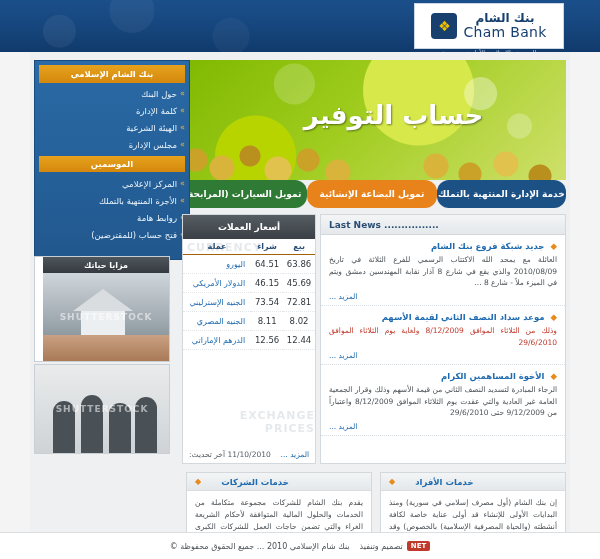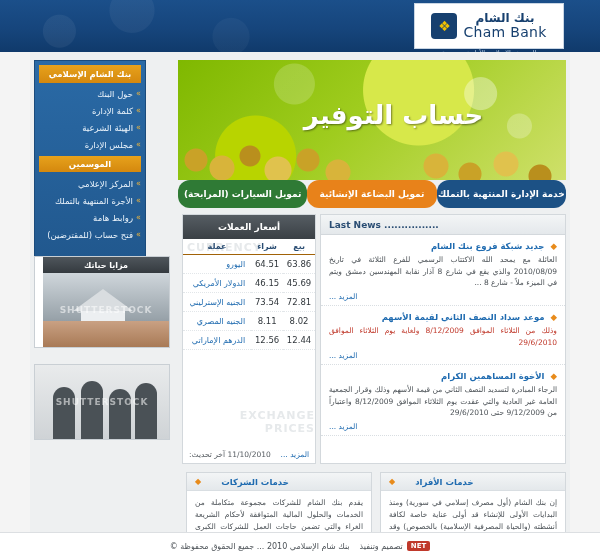--- a/index.html
+++ b/index.html
@@ -113,21 +113,21 @@
     font-size: 9px; color: #ffffff; font-weight: bold;
     cursor: pointer;
     border-radius: 12px;
   }
   .btab.b1 { background: #1c5185; }
   .btab.b2 { background: #e8821a; }
   .btab.b3 { background: #2f7a35; }
 
   
   .navpanel {
-    position: absolute; top: 8px; left: 4px; width: 112px; height: 200px;
+    position: absolute; top: 8px; left: 4px; width: 156px; height: 200px;
     background: linear-gradient(180deg,#2a6aa6 0%, #21588e 100%);
     border: 1px solid #1a4b7c;
   }
   .nav-head {
     height: 18px; margin: 4px 4px 2px 4px;
     background: linear-gradient(180deg,#e7a21c,#d4880e);
     color: #fff; font-size: 8.5px; font-weight: bold;
     display: flex; align-items: center; justify-content: center;
   }
   .nav-list { list-style: none; margin: 2px 0 0 0; padding: 0; }
@@ -149,21 +149,21 @@
   
   .promo {
     position: absolute; left: 4px; width: 136px;
     border: 1px solid #c9cfd4; background: #ffffff;
   }
   .promo-head {
     height: 16px; background: linear-gradient(180deg,#4f565c,#343a3f);
     color: #fff; font-size: 8px; font-weight: bold;
     display: flex; align-items: center; justify-content: center;
   }
-  .promo-img { height: 74px; position: relative; overflow: hidden; }
+  .promo-img { height: 88px; position: relative; overflow: hidden; }
   .promo1 { top: 204px; padding-left: 8px; }
   .promo2 { top: 312px; }
   .promo1 .promo-img {
     background: linear-gradient(180deg,#cfd6db 0%, #9aa4ab 60%, #6f787f 100%);
   }
   .promo1 .house {
     position: absolute; left: 30px; top: 16px; width: 0; height: 0;
     border-left: 30px solid transparent; border-right: 30px solid transparent;
     border-bottom: 22px solid #d9dde0;
   }

